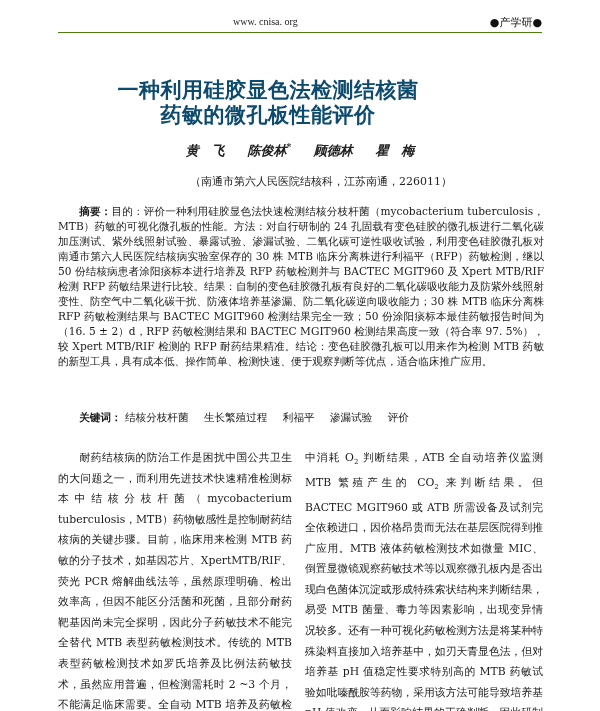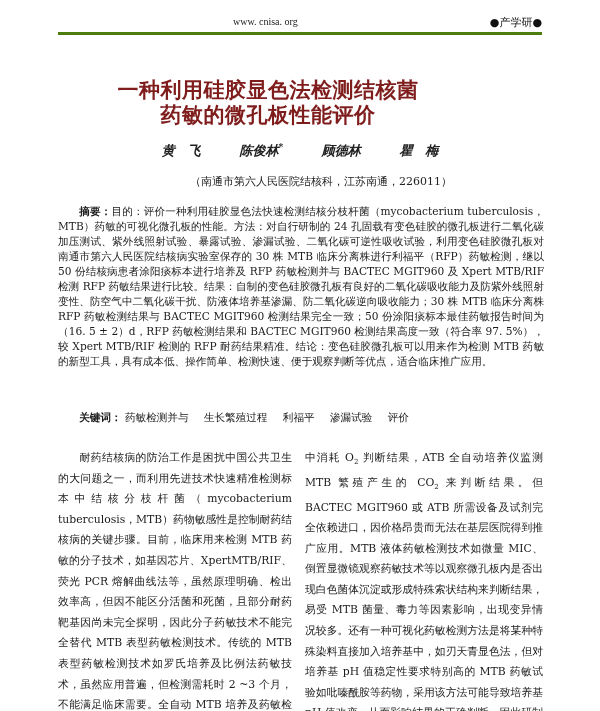--- a/index.html
+++ b/index.html
@@ -2,42 +2,42 @@
 <html><head>
 <meta charset="utf-8">
 <style>
   html, body { margin: 0; padding: 0; background: #ffffff; }
   body {
     width: 600px; height: 711px; overflow: hidden; position: relative;
     font-family: "DejaVu Serif", "Liberation Serif", serif; color: #1a1a1a;
   }
   .header {
     position: absolute; left: 58px; top: 16px; width: 484px; height: 16px;
-    border-bottom: 3px solid #4d7c0f;
+    border-bottom: 1px solid #4d7c0f;
   }
   .header .site {
     position: absolute; left: 175px; top: 0; font-size: 10px;
     font-family: "Liberation Serif", serif; color: #222;
   }
   .header .section {
     position: absolute; right: 0; top: -1px; font-size: 11px;
     font-family: "DejaVu Sans", sans-serif; color: #111;
   }
   .title {
     position: absolute; left: 0; width: 536px; text-align: center;
     font-family: "DejaVu Sans", sans-serif; font-weight: bold; font-size: 21px;
-    color: #7f1d1d; letter-spacing: 0.5px;
+    color: #0c4a6e; letter-spacing: 0.5px;
   }
   .title.l1 { top: 76px; }
   .title.l2 { top: 101px; }
   .authors {
     position: absolute; top: 142px; left: 0; width: 600px; text-align: center;
     font-size: 13px; font-weight: bold; color: #222; font-style: italic;
   }
-  .authors span { margin: 0 17px; }
+  .authors span { margin: 0 9px; }
   .authors sup { font-size: 9px; }
   .affil {
     position: absolute; top: 174px; left: 0; width: 600px; text-align: center;
     font-size: 11px; color: #222; padding-left: 21px;
   }
   .abstract {
     position: absolute; left: 58px; top: 204px; width: 486px;
     font-size: 10.6px; line-height: 15px; text-align: justify; color: #1a1a1a;
   }
   .abstract .lbl { font-weight: bold; font-family: "DejaVu Sans", sans-serif; }
@@ -80,21 +80,21 @@
 </div>
 
 <div class="affil">（南通市第六人民医院结核科，江苏南通，226011）</div>
 
 <div class="abstract indent">
   <span class="lbl">摘要：</span><span>目的：评价一种利用硅胶显色法快速检测结核分枝杆菌（mycobacterium tuberculosis，MTB）药敏的可视化微孔板的性能。方法：对自行研制的 24 孔固载有变色硅胶的微孔板进行二氧化碳加压测试、紫外线照射试验、暴露试验、渗漏试验、二氧化碳可逆性吸收试验，利用变色硅胶微孔板对南通市第六人民医院结核病实验室保存的 30 株 MTB 临床分离株进行利福平（RFP）药敏检测，继以 50 份结核病患者涂阳痰标本进行培养及 RFP 药敏检测并与 BACTEC MGIT960 及 Xpert MTB/RIF 检测 RFP 药敏结果进行比较。结果：自制的变色硅胶微孔板有良好的二氧化碳吸收能力及防紫外线照射变性、防空气中二氧化碳干扰、防液体培养基渗漏、防二氧化碳逆向吸收能力；30 株 MTB 临床分离株 RFP 药敏检测结果与 BACTEC MGIT960 检测结果完全一致；50 份涂阳痰标本最佳药敏报告时间为（16. 5 ± 2）d，RFP 药敏检测结果和 BACTEC MGIT960 检测结果高度一致（符合率 97. 5%），较 Xpert MTB/RIF 检测的 RFP 耐药结果精准。结论：变色硅胶微孔板可以用来作为检测 MTB 药敏的新型工具，具有成本低、操作简单、检测快速、便于观察判断等优点，适合临床推广应用。</span>
 </div>
 
 <div class="keywords">
   <span class="lbl">关键词：</span>
-  <span class="kw">药敏检测并与</span>
+  <span class="kw">结核分枝杆菌</span>
   <span class="kw">生长繁殖过程</span>
   <span class="kw">利福平</span>
   <span class="kw">渗漏试验</span>
   <span class="kw">评价</span>
 </div>
 
 <div class="col left">
   <div class="indent">耐药结核病的防治工作是困扰中国公共卫生的大问题之一，而利用先进技术快速精准检测标本中结核分枝杆菌（mycobacterium tuberculosis，MTB）药物敏感性是控制耐药结核病的关键步骤。目前，临床用来检测 MTB 药敏的分子技术，如基因芯片、XpertMTB/RIF、荧光 PCR 熔解曲线法等，虽然原理明确、检出效率高，但因不能区分活菌和死菌，且部分耐药靶基因尚未完全探明，因此分子药敏技术不能完全替代 MTB 表型药敏检测技术。传统的 MTB 表型药敏检测技术如罗氏培养及比例法药敏技术，虽然应用普遍，但检测需耗时 2 ~3 个月，不能满足临床需要。全自动 MTB 培养及药敏检测仪器，如 BACTEC MGIT960 能通过检测 MTB 生长繁殖过程</div>
 </div>
 

